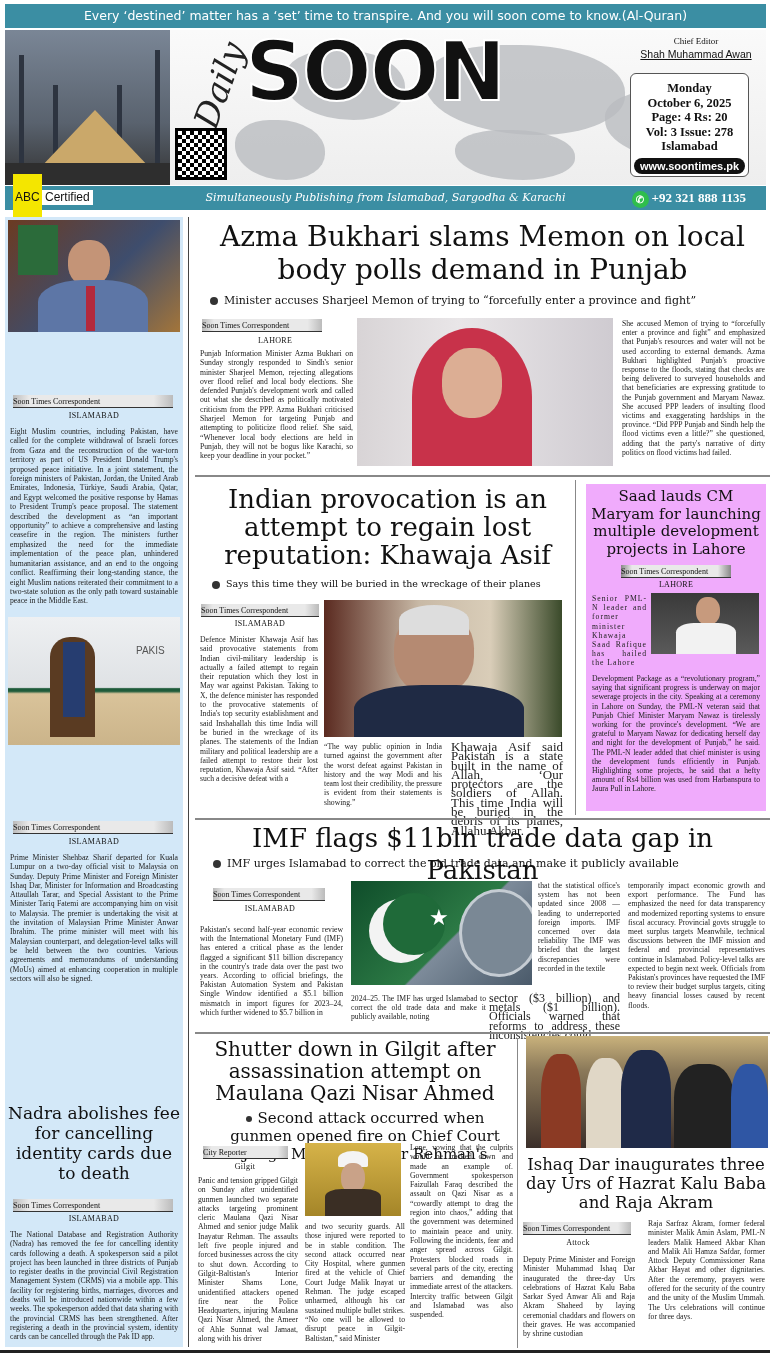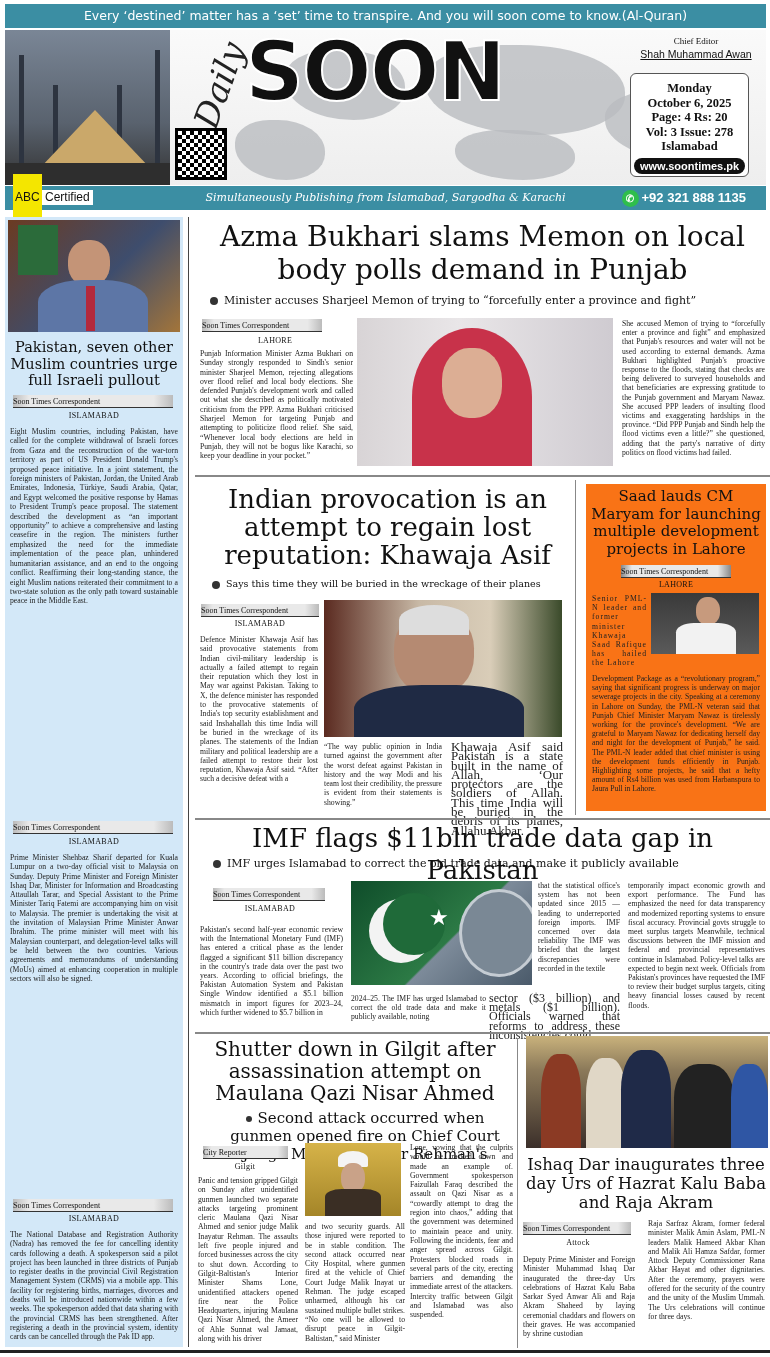--- a/index.html
+++ b/index.html
@@ -17,34 +17,34 @@
 .soon{left:240px;top:-2px;font-family:"DejaVu Sans",sans-serif;font-weight:bold;font-size:82px;letter-spacing:-2px;color:#111;-webkit-text-stroke:2px #fff;line-height:88px}
 .times{left:220px;top:72px;font-family:"DejaVu Sans",sans-serif;font-weight:bold;font-size:86px;letter-spacing:-2px;color:#111;line-height:88px}
 .editor{left:628px;top:6px;width:126px;text-align:center;font-size:9px;font-family:"Liberation Serif",serif}
 .editor b{display:block;font-size:10.5px;font-family:"Liberation Sans",sans-serif;font-weight:normal;text-decoration:underline;margin-top:2px}
 .datebox{left:625px;top:43px;width:119px;height:104px;background:#fff;border:1px solid #555;border-radius:6px;text-align:center;font-family:"Liberation Serif",serif;font-weight:bold;font-size:12.5px;line-height:14.5px;padding-top:7px}
 .web{display:inline-block;background:#111;color:#fff;font-family:"Liberation Sans",sans-serif;font-size:11px;border-radius:8px;padding:1px 6px;margin-top:4px}
 .bottombar{left:5px;top:186px;width:761px;height:24px;background:#3b8ea3;color:#fff}
 .abc{left:8px;top:4px;background:#fff;font-family:"Liberation Sans",sans-serif;font-size:12px;line-height:15px;padding:0 3px 0 0;color:#111}
 .abc span{background:#f4e600;padding:16px 2px}
 .pub{left:0;width:761px;top:0;text-align:center;line-height:24px;font-family:"DejaVu Serif",serif;font-style:italic;font-size:11px}
-.phone{right:20px;top:0;line-height:24px;font-family:Liberation Sans, sans-serif;font-size:13px;font-weight:bold}
+.phone{right:20px;top:0;line-height:24px;font-family:Liberation Serif, serif;font-size:13px;font-weight:bold}
 .wa{display:inline-block;width:17px;height:17px;border-radius:50%;background:#2fbe4c;vertical-align:middle;margin-right:3px;color:#fff;font-size:10px;text-align:center;line-height:17px}
 .leftcol{left:5px;top:217px;width:178px;height:1130px;background:#d3e8f8}
 .photo{position:absolute;overflow:hidden}
 .p-dar{left:3px;top:3px;width:172px;height:112px;background:linear-gradient(135deg,#6b3b22,#3e4d6d 55%,#a3753a)}
 .hl{font-family:"DejaVu Serif",serif;text-align:center;color:#111;position:absolute;line-height:1.15}
 .byline{position:absolute;height:13px;background:linear-gradient(90deg,#bbb,#e9e9e9 10%,#e9e9e9 88%,#bbb);text-align:left;font-size:8px;line-height:13px;border-bottom:1px solid #333}
 .dateline{position:absolute;text-align:center;font-size:8px;letter-spacing:.3px}
 .body{position:absolute;font-size:8.1px;line-height:9.6px;text-align:justify;color:#222}
 .bullet{position:absolute;font-family:"DejaVu Serif",serif;color:#111}
 .dot{display:inline-block;width:8px;height:8px;border-radius:50%;background:#333;margin-right:6px;vertical-align:middle}
 .vline{position:absolute;width:1px;background:#888}
 .hline{position:absolute;height:2px;background:#888}
-.yellow{left:586px;top:484px;width:180px;height:327px;background:#f97316}
+.yellow{left:586px;top:484px;width:180px;height:327px;background:#f0abfc}
 </style>
 </head>
 <body>
 
 <div class="abs topbar">Every ‘destined’ matter has a ‘set’ time to transpire. And you will soon come to know.(Al-Quran)</div>
 
 <div class="abs masthead">
   <div class="map" style="left:280px;top:20px;width:120px;height:70px"></div>
   <div class="map" style="left:420px;top:15px;width:200px;height:90px"></div>
   <div class="map" style="left:600px;top:60px;width:140px;height:70px"></div>
@@ -81,29 +81,34 @@
   <div class="abs phone"><span class="wa">✆</span><span>+92 321 888 1135</span></div>
 </div>
 
 <div class="abs leftcol">
   <div class="photo p-dar">
     <div style="position:absolute;left:10px;top:5px;width:40px;height:50px;background:#2b6b3a"></div>
     <div style="position:absolute;left:60px;top:20px;width:42px;height:46px;border-radius:45%;background:#c49477"></div>
     <div style="position:absolute;left:30px;top:60px;width:110px;height:55px;border-radius:40% 40% 0 0;background:#5d76a6"></div>
     <div style="position:absolute;left:78px;top:66px;width:9px;height:45px;background:#b3293c"></div>
   </div>
-  <div class="hl" style="left:3px;top:122px;width:172px;font-size:14.5px">Pakistan, seven other Muslim countries urge full Israeli pullout</div>
   <div class="byline" style="left:8px;top:178px;width:160px">Soon Times Correspondent</div>
   <div class="dateline" style="left:3px;top:194px;width:172px">ISLAMABAD</div>
   <div class="body" style="left:5px;top:210px;width:168px;font-size:7.7px;line-height:9.4px">Eight Muslim countries, including Pakistan, have called for the complete withdrawal of Israeli forces from Gaza and the reconstruction of the war-torn territory as part of US President Donald Trump's proposed peace initiative.  In a joint statement, the foreign ministers of Pakistan, Jordan, the United Arab Emirates, Indonesia, Türkiye, Saudi Arabia, Qatar, and Egypt welcomed the positive response by Hamas to President Trump's peace proposal. The statement described the development as “an important opportunity” to achieve a comprehensive and lasting ceasefire in the region. The ministers further emphasized the need for the immediate implementation of the peace plan, unhindered humanitarian assistance, and an end to the ongoing conflict. Reaffirming their long-standing stance, the eight Muslim nations reiterated their commitment to a two-state solution as the only path toward sustainable peace in the Middle East.</div>
 
+  <div class="photo" style="left:3px;top:400px;width:172px;height:128px;background:linear-gradient(180deg,#eef0f2 0%,#dfe2e5 55%,#1f5b3a 56%,#1f5b3a 58%,#d9c39a 60%,#cbb48a 100%)">
+    <div style="position:absolute;left:42px;top:20px;width:45px;height:100px;background:#5a3b22;border-radius:20px 20px 0 0"></div>
+    <div style="position:absolute;left:55px;top:25px;width:22px;height:75px;background:#263d70"></div>
+    <div style="position:absolute;left:128px;top:28px;font-size:10px;color:#555;font-family:'Liberation Sans',sans-serif">PAKIS</div>
+  </div>
   <div class="byline" style="left:8px;top:604px;width:160px">Soon Times Correspondent</div>
   <div class="dateline" style="left:3px;top:620px;width:172px">ISLAMABAD</div>
   <div class="body" style="left:5px;top:636px;width:168px;font-size:7.7px;line-height:9.3px">Prime Minister Shehbaz Sharif departed for Kuala Lumpur on a two-day official visit to Malaysia on Sunday. Deputy Prime Minister and Foreign Minister Ishaq Dar, Minister for Information and Broadcasting Attaullah Tarar, and Special Assistant to the Prime Minister Tariq Fatemi are accompanying him on visit to Malaysia. The premier is undertaking the visit at the invitation of Malaysian Prime Minister Anwar Ibrahim. The prime minister will meet with his Malaysian counterpart, and delegation-level talks will be held between the two countries. Various agreements and memorandums of understanding (MoUs) aimed at enhancing cooperation in multiple sectors will also be signed.</div>
 
+  <div class="hl" style="left:3px;top:886px;width:172px;font-size:17px;line-height:20px">Nadra abolishes fee for cancelling identity cards due to death</div>
   <div class="byline" style="left:8px;top:982px;width:160px">Soon Times Correspondent</div>
   <div class="dateline" style="left:3px;top:997px;width:172px">ISLAMABAD</div>
   <div class="body" style="left:5px;top:1013px;width:168px;font-size:7.7px;line-height:9.3px">The National Database and Registration Authority (Nadra) has removed the fee for cancelling identity cards following a death. A spokesperson said a pilot project has been launched in three districts of Punjab to register deaths in the provincial Civil Registration Management System (CRMS) via a mobile app. This facility for registering births, marriages, divorces and deaths will be introduced nationwide within a few weeks. The spokesperson added that data sharing with the provincial CRMS has been strengthened. After registering a death in the provincial system, identity cards can be cancelled through the Pak ID app.</div>
 </div>
 
 <div class="vline" style="left:188px;top:217px;height:1130px;background:#444"></div>
 
 <div class="hl" style="left:200px;top:220px;width:565px;font-size:28px;line-height:33px">Azma Bukhari slams Memon on local body polls demand in Punjab</div>
 <div class="bullet" style="left:210px;top:294px;font-size:11px"><span class="dot"></span><span>Minister accuses Sharjeel Memon of trying to “forcefully enter a province and fight”</span></div>
 <div class="byline" style="left:202px;top:319px;width:120px">Soon Times Correspondent</div>
@@ -151,21 +156,21 @@
 <div class="byline" style="left:213px;top:888px;width:112px">Soon Times Correspondent</div>
 <div class="dateline" style="left:200px;top:904px;width:140px">ISLAMABAD</div>
 <div class="body" style="left:200px;top:925px;width:143px;font-size:7.7px;line-height:9.2px">Pakistan's second half-year economic review with the International Monetary Fund (IMF) has entered a critical phase as the lender flagged a significant $11 billion discrepancy in the country's trade data over the past two years. According to official briefings, the Pakistan Automation System and Pakistan Single Window identified a $5.1 billion mismatch in import figures for 2023–24, which further widened to $5.7 billion in</div>
 <div class="photo" style="left:351px;top:881px;width:181px;height:104px;background:linear-gradient(135deg,#0f4d2a,#2c7a45 55%,#7d8b9a 56%,#4a5a6a)">
   <div style="position:absolute;left:18px;top:18px;width:64px;height:64px;border-radius:50%;background:#f3f3f3"></div>
   <div style="position:absolute;left:32px;top:12px;width:62px;height:62px;border-radius:50%;background:#1f6a39"></div>
   <div style="position:absolute;left:78px;top:24px;color:#fff;font-size:22px">★</div>
   <div style="position:absolute;left:108px;top:8px;width:80px;height:88px;border-radius:50%;border:3px solid #c5ccd3;background:#7a8895"></div>
 </div>
 <div class="body" style="left:351px;top:994px;width:135px;font-size:7.7px;line-height:9.2px">2024–25. The IMF has urged Islamabad to correct the old trade data and make it publicly available, noting</div>
-<div class="body" style="left:538px;top:881px;width:82px;font-size:7.7px;line-height:9.2px">that the statistical office's system has not been updated since 2015 — leading to underreported foreign imports. IMF concerned over data reliability The IMF was briefed that the largest discrepancies were recorded in the textile</div>
+<div class="body" style="left:538px;top:881px;width:82px;font-size:7.7px;line-height:9.2px">that the statistical office's system has not been updated since 2008 — leading to underreported foreign imports. IMF concerned over data reliability The IMF was briefed that the largest discrepancies were recorded in the textile</div>
 <div class="body" style="left:489px;top:994px;width:131px;font-size:12px;line-height:9.2px">sector ($3 billion) and metals ($1 billion). Officials warned that reforms to address these inconsistencies could</div>
 <div class="body" style="left:628px;top:881px;width:137px;font-size:7.7px;line-height:9.2px">temporarily impact economic growth and export performance. The Fund has emphasized the need for data transparency and modernized reporting systems to ensure fiscal accuracy. Provincial govts struggle to meet surplus targets Meanwhile, technical discussions between the IMF mission and federal and provincial representatives continue in Islamabad. Policy-level talks are expected to begin next week. Officials from Pakistan's provinces have requested the IMF to review their budget surplus targets, citing heavy financial losses caused by recent floods.</div>
 
 <div class="hline" style="left:195px;top:1032px;width:575px"></div>
 
 <div class="hl" style="left:200px;top:1038px;width:310px;font-size:20px;line-height:22px">Shutter down in Gilgit after assassination attempt on Maulana Qazi Nisar Ahmed</div>
 <div class="bullet" style="left:215px;top:1109px;width:300px;font-size:15px;text-align:center"><span class="dot" style="width:6px;height:6px"></span><span>Second attack occurred when gunmen opened fire on Chief Court Judge Malik Inayat ur Rehman's vehicle</span></div>
 <div class="byline" style="left:203px;top:1146px;width:85px">City Reporter</div>
 <div class="dateline" style="left:195px;top:1162px;width:100px">Gilgit</div>
 <div class="body" style="left:198px;top:1176px;width:100px;font-size:7.7px;line-height:9.3px">Panic and tension gripped Gilgit on Sunday after unidentified gunmen launched two separate attacks targeting prominent cleric Maulana Qazi Nisar Ahmed and senior judge Malik Inayatur Rehman. The assaults left five people injured and forced businesses across the city to shut down. According to Gilgit-Baltistan's Interior Minister Shams Lone, unidentified attackers opened fire near the Police Headquarters, injuring Maulana Qazi Nisar Ahmed, the Ameer of Ahle Sunnat wal Jamaat, along with his driver</div>

